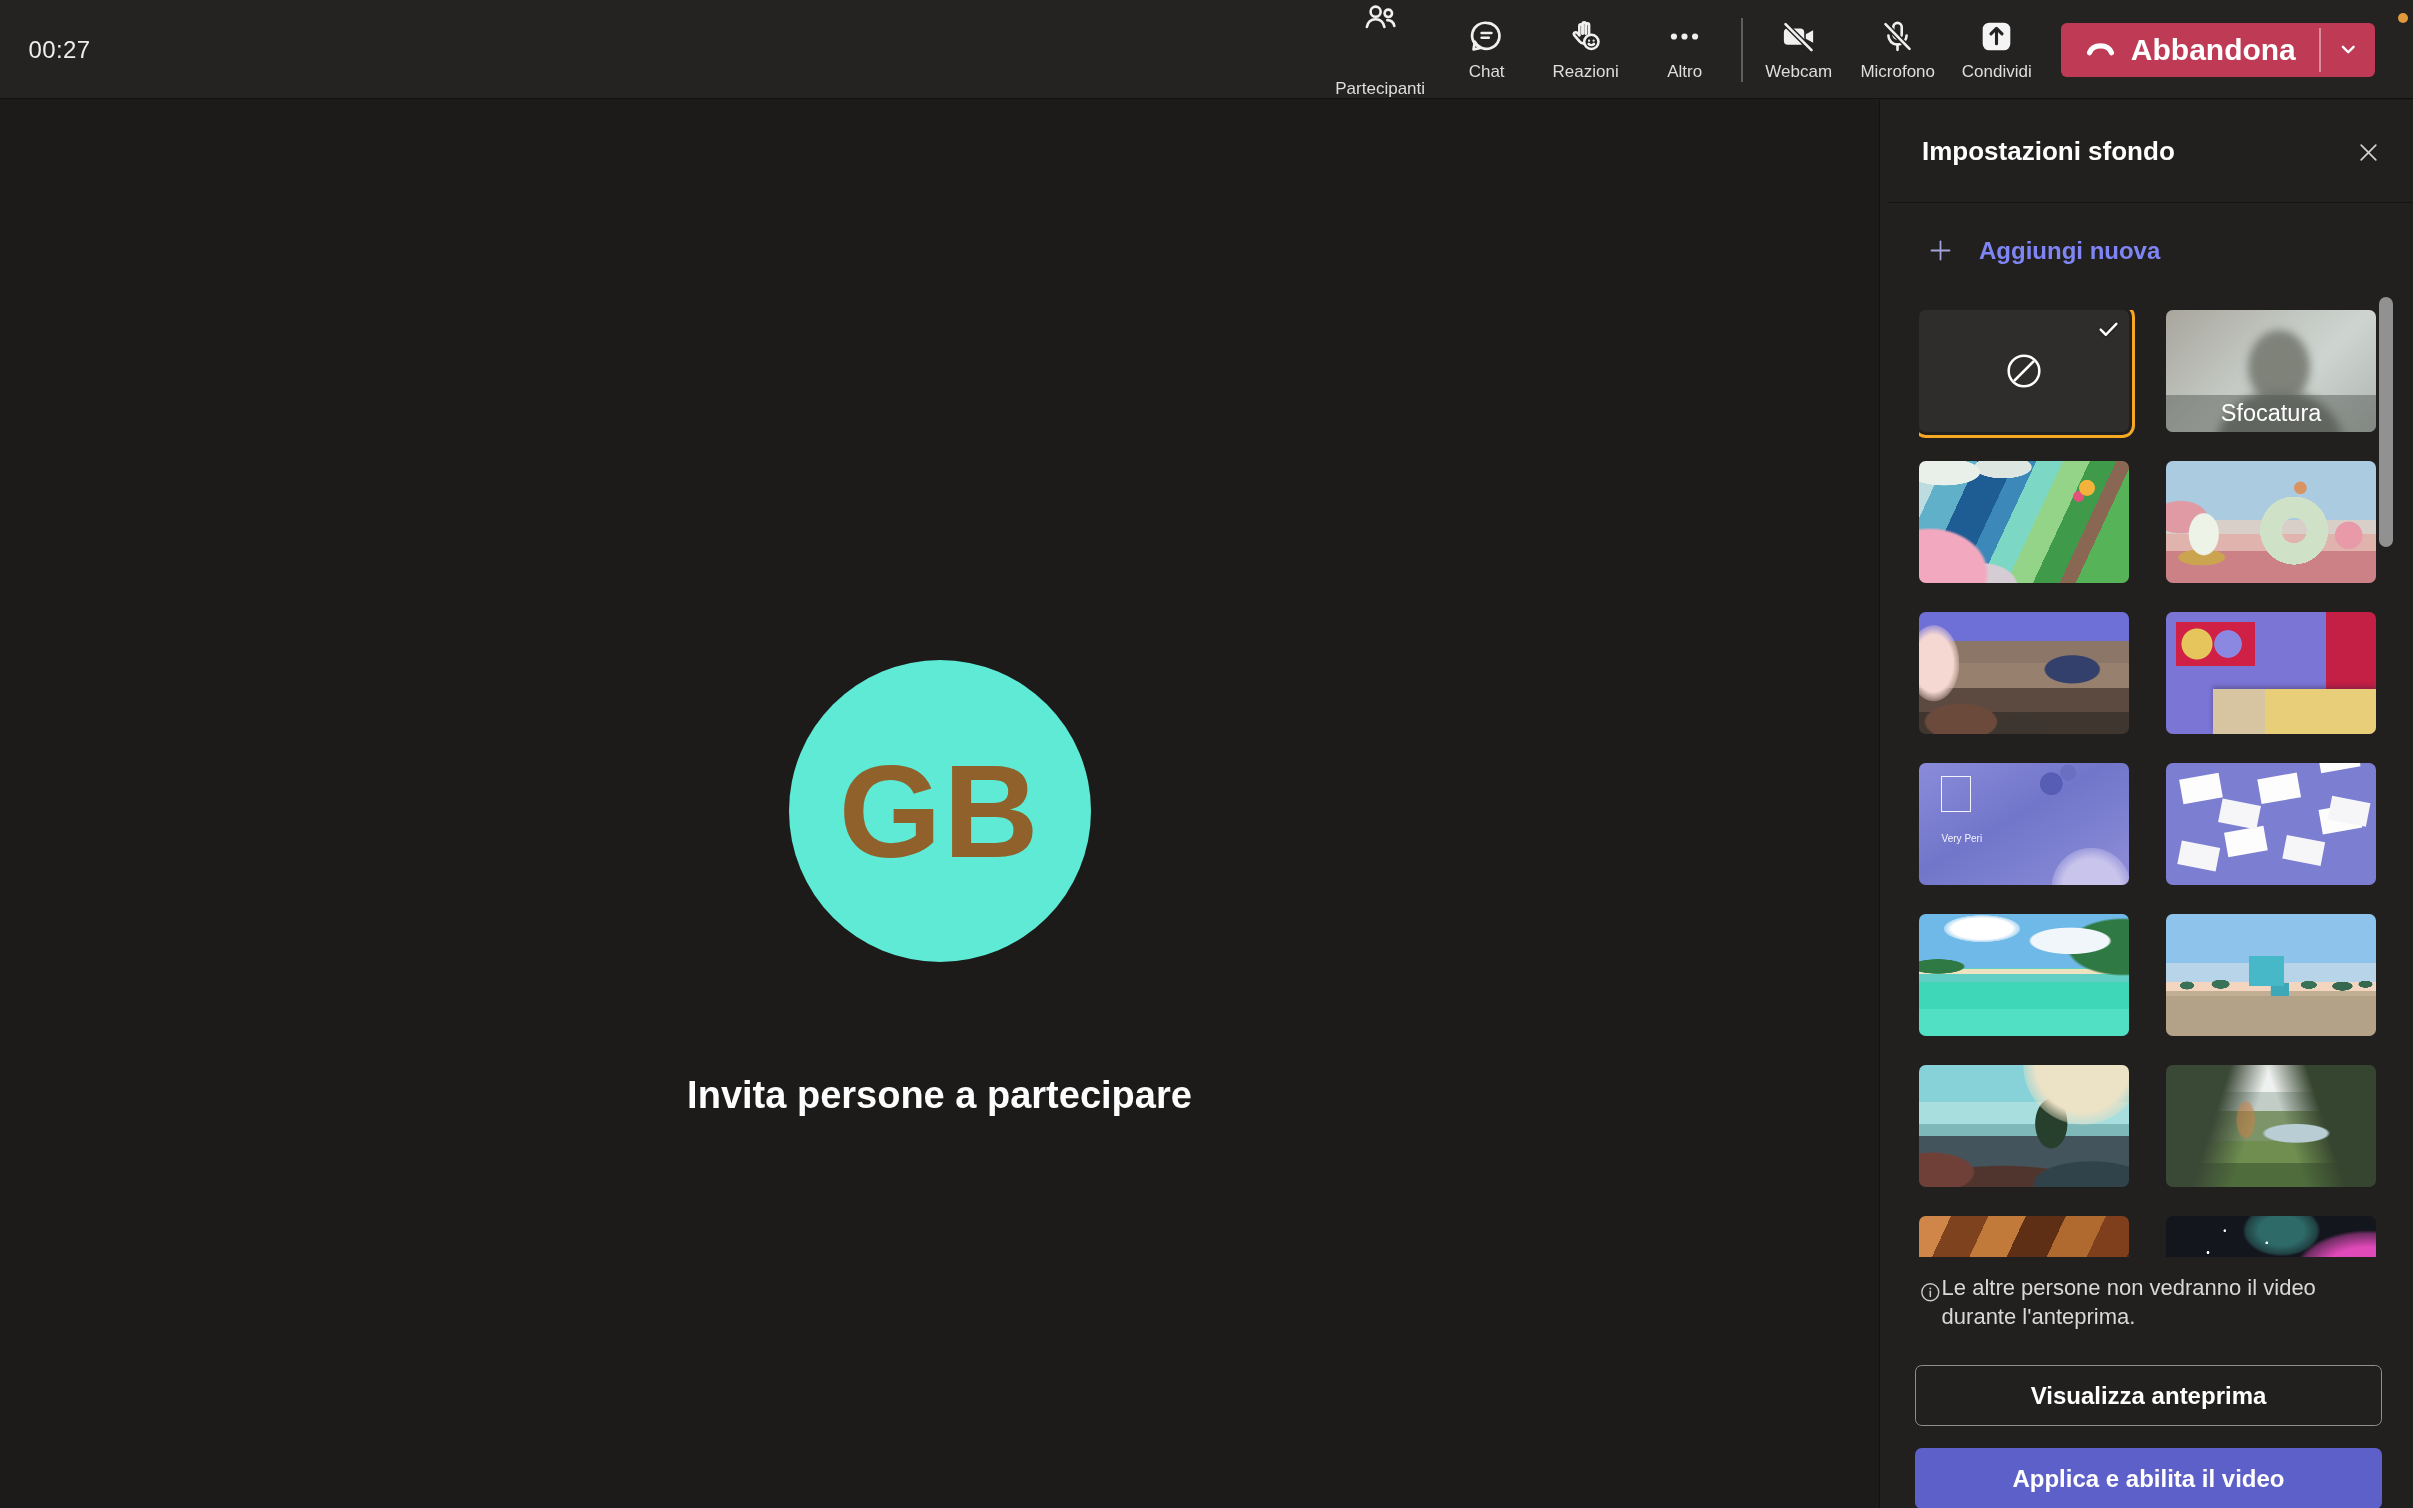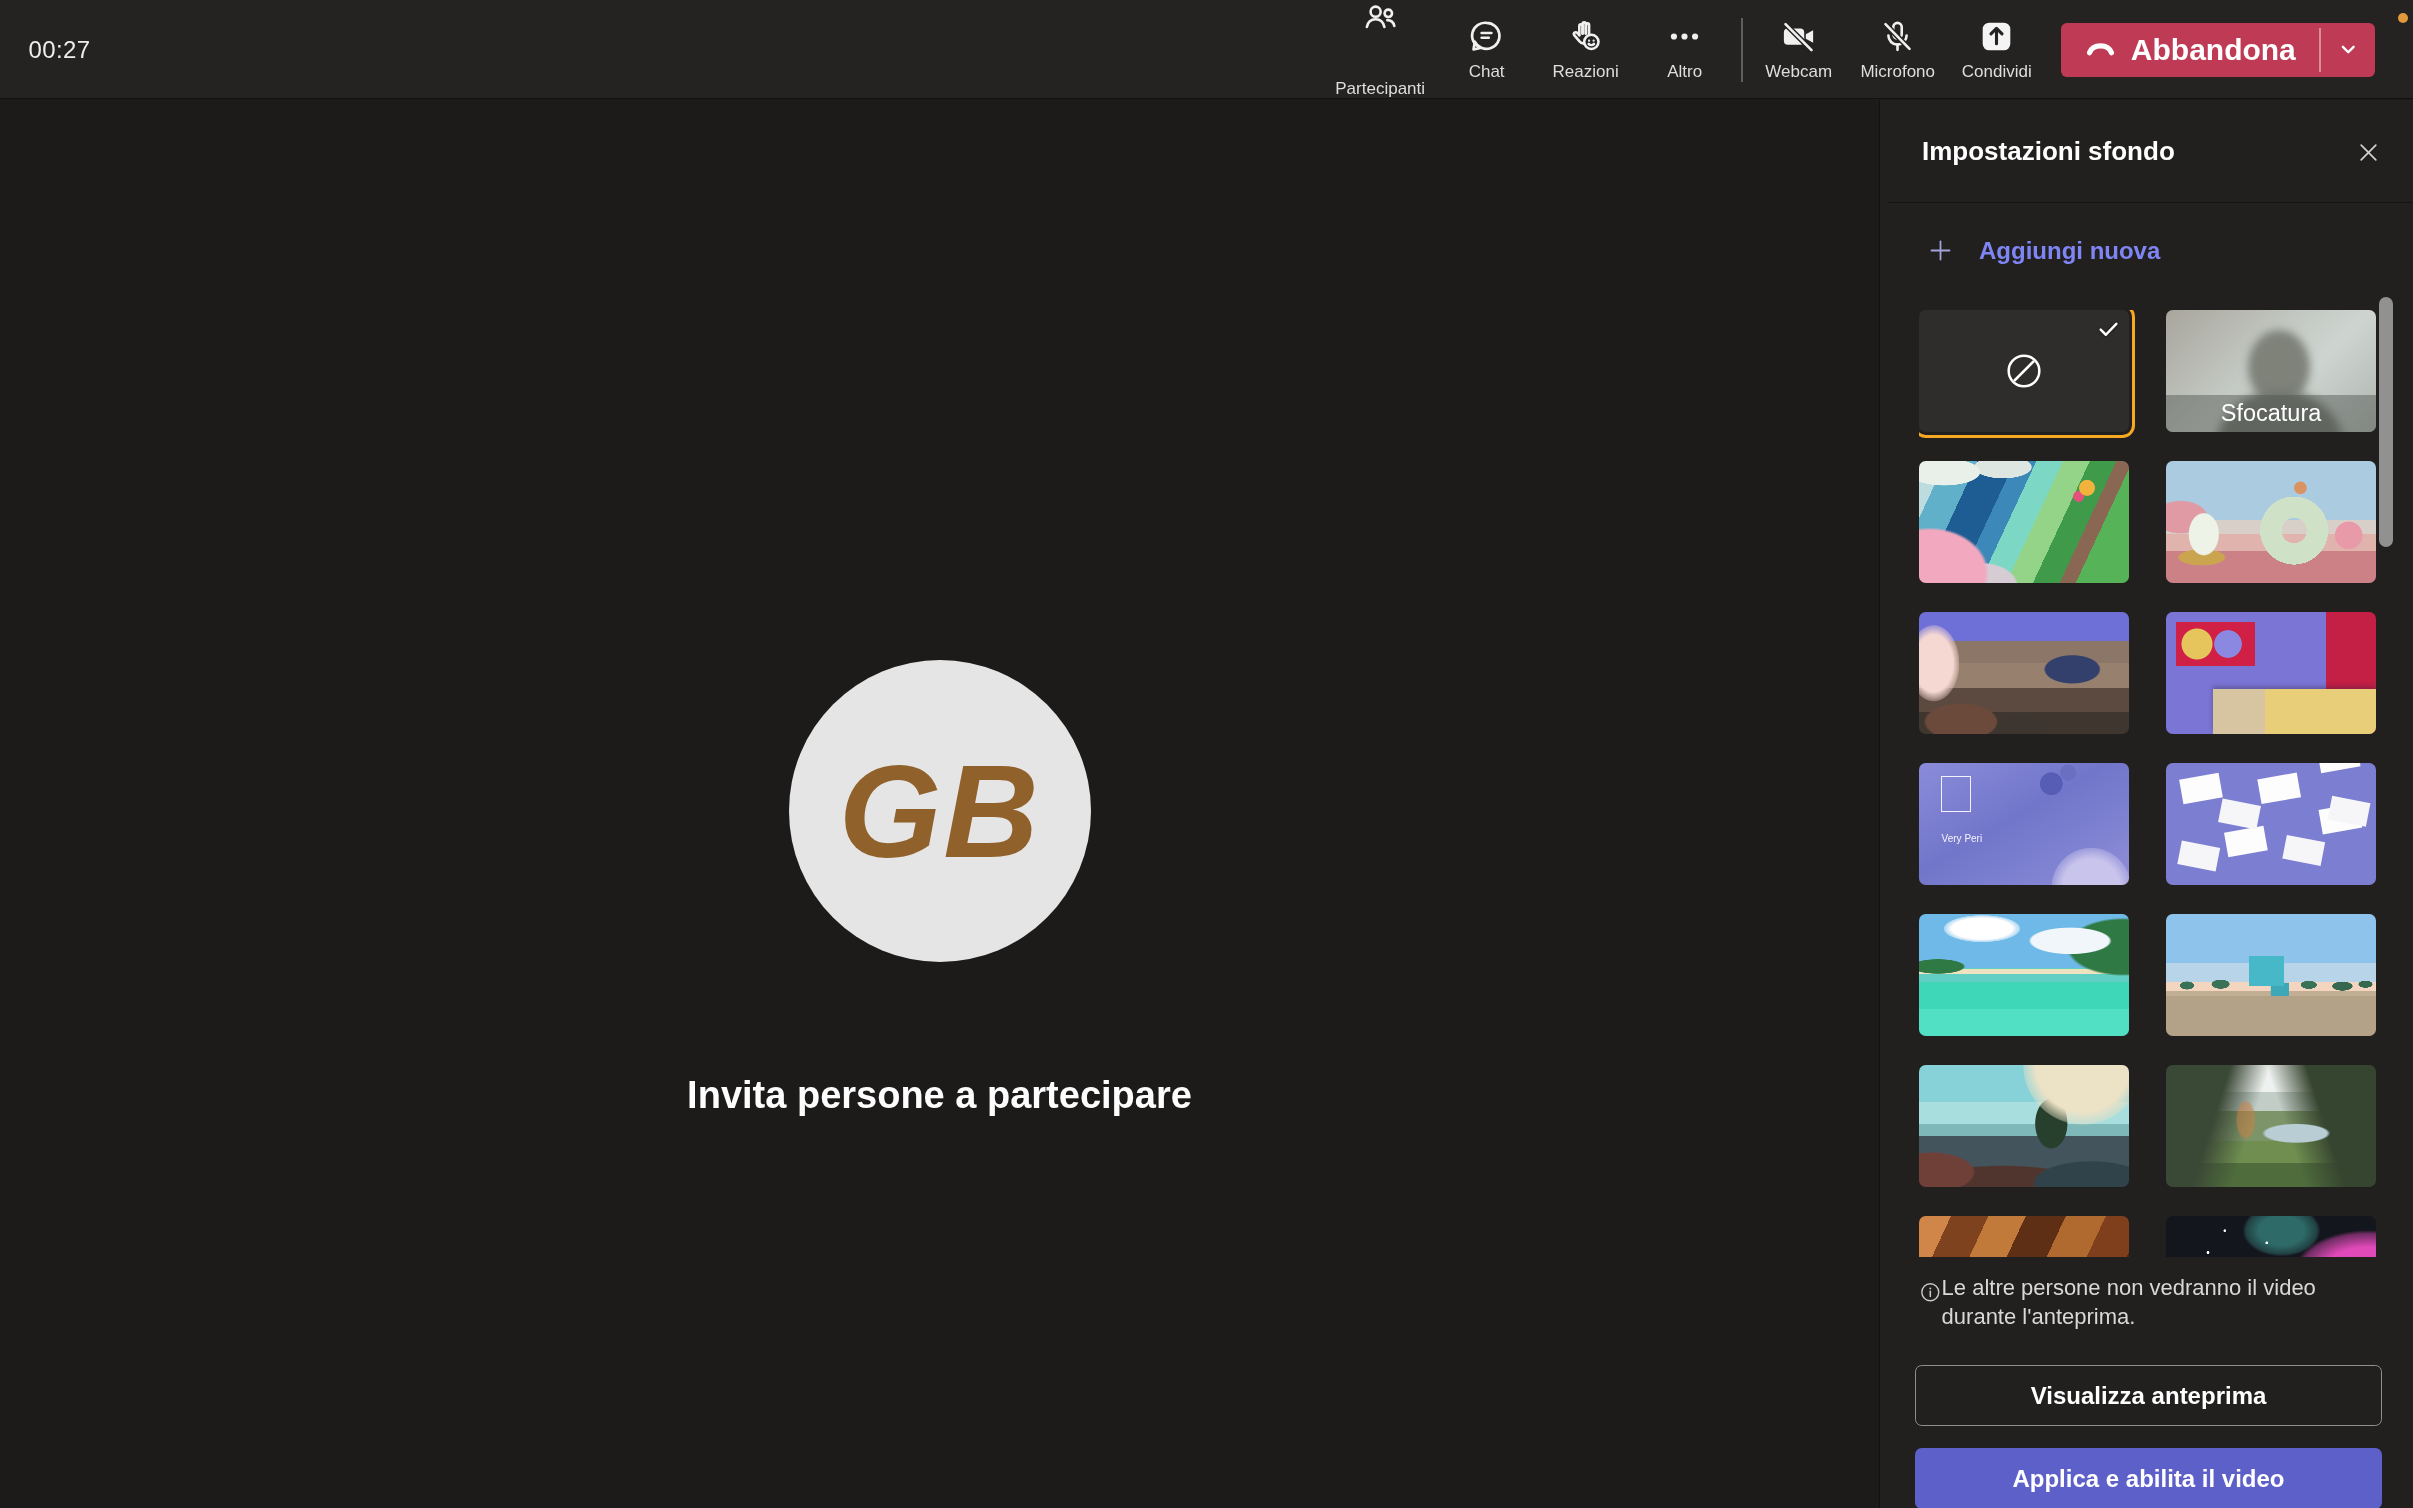--- a/index.html
+++ b/index.html
@@ -51,22 +51,22 @@
     border-radius: 50%; background: #e09a3c;
   }
 
   
   .stage {
     position: absolute; left: 0; top: 100px; width: 1879px; height: 1409px;
     background: #1c1b1a;
   }
   .avatar {
     position: absolute; left: 50%; top: 560px; width: 302px; height: 302px;
-    margin-left: -151px; border-radius: 50%; background: #e5e5e5;
-    display: flex; align-items: center; justify-content: center; font-style: italic;
+    margin-left: -151px; border-radius: 50%; background: #5eead4;
+    display: flex; align-items: center; justify-content: center;
   }
   .avatar span {
     font-size: 132px; font-weight: 600; color: #90612a; letter-spacing: 1.7px;
   }
   .invite {
     position: absolute; left: 0; top: 974px; width: 100%;
     text-align: center; font-size: 38px; font-weight: 700; color: #fdfdfd;
   }
 
   

